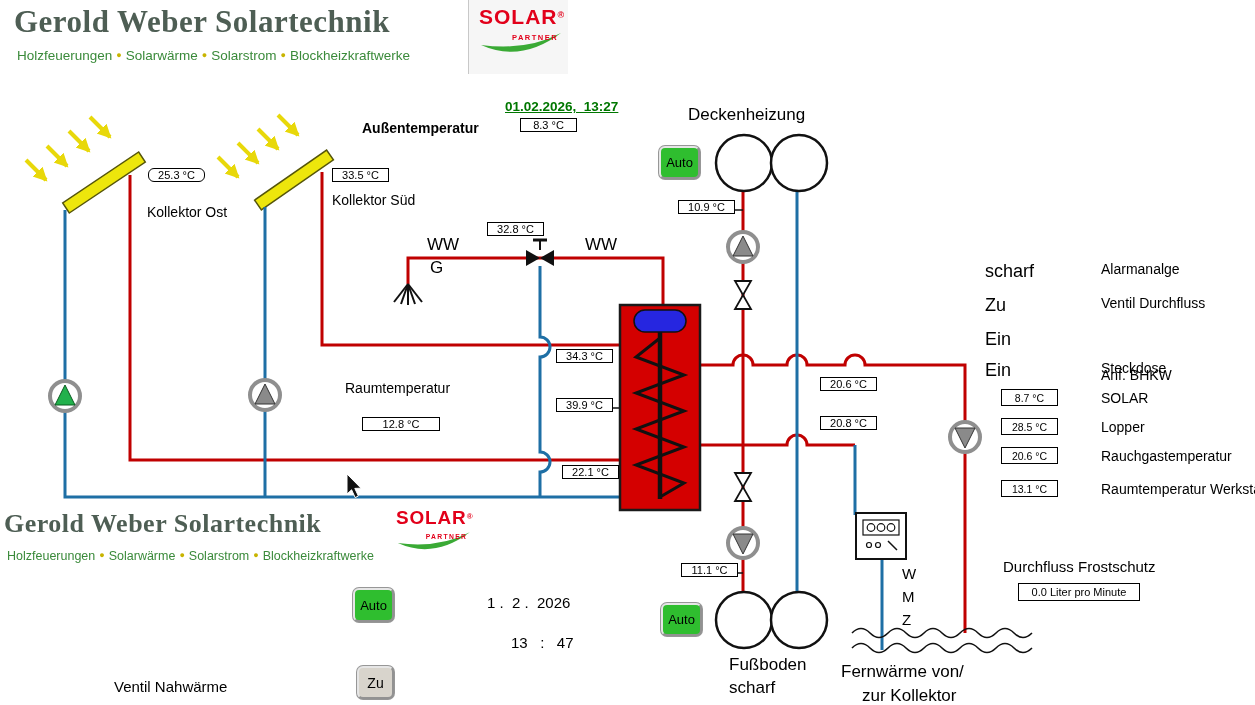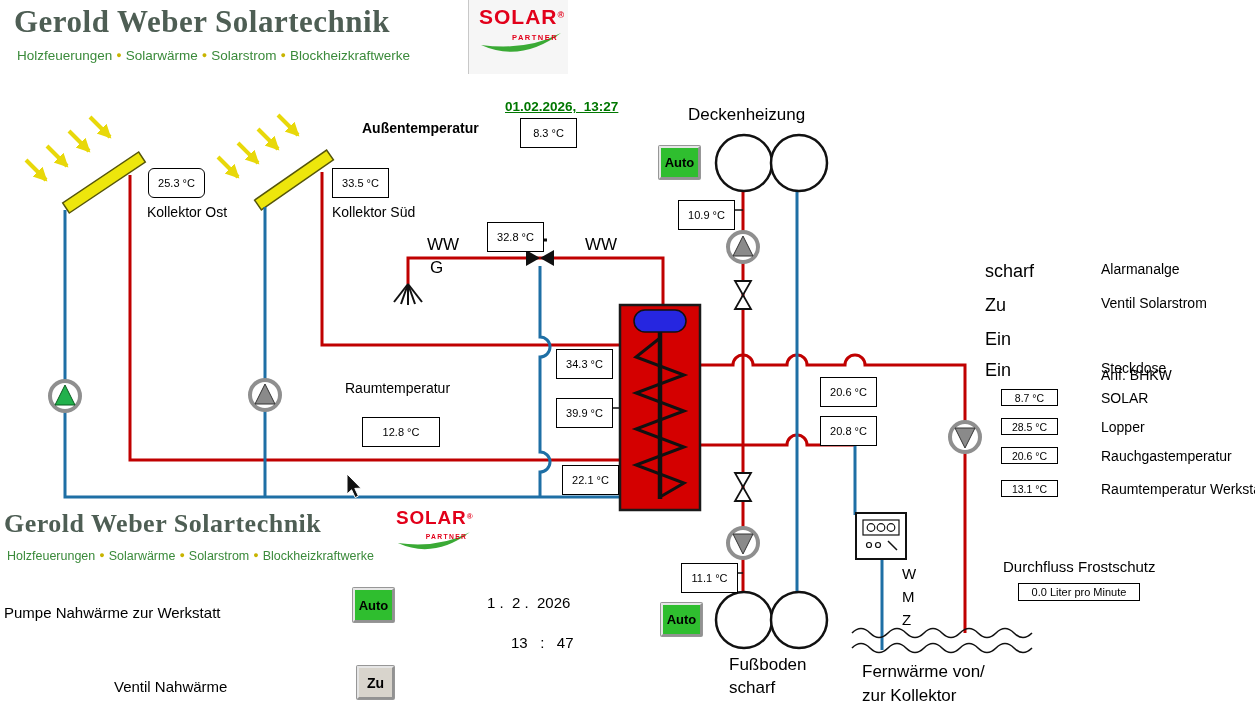--- a/index.html
+++ b/index.html
@@ -5,27 +5,27 @@
   html,body{margin:0;padding:0;background:#fff;}
   #screen{position:relative;width:1255px;height:705px;background:#fff;overflow:hidden;
           font-family:"Liberation Sans",sans-serif;color:#000;}
   #scene{position:absolute;left:0;top:0;}
 
   .lbl{position:absolute;white-space:nowrap;font-size:14px;line-height:1.15;}
   .lbl.lg{font-size:17px;}
   .lbl.md{font-size:15px;}
   .pre{white-space:pre;}
 
-  .tbox{position:absolute;width:57px;height:30px;background:#fff;border:1px solid #000;
+  .tbox{position:absolute;width:57px;height:14px;background:#fff;border:1px solid #000;
         display:flex;align-items:center;justify-content:center;font-size:11px;box-sizing:border-box;}
   .mbox{position:absolute;left:1001px;width:57px;height:17px;background:#fff;border:1px solid #000;
         display:flex;align-items:center;justify-content:center;font-size:10.5px;box-sizing:border-box;}
 
-  .btn{position:absolute;display:flex;align-items:center;justify-content:center;font-weight:bold;
-       font-size:13px;border:2px outset #e6e6e6;box-shadow:0 0 0 1px #979797;border-radius:1px;
+  .btn{position:absolute;display:flex;align-items:center;justify-content:center;font-weight:normal;
+       font-size:13px;border:2px outset #e6e6e6;box-shadow:0 0 0 1px #979797;border-radius:6px;
        cursor:pointer;box-sizing:border-box;}
   .btn.auto{background:#2fbe2f;}
   .btn.zu{background:#d8d4cc;font-size:14px;}
 
   .title{position:absolute;font-family:"Liberation Serif",serif;font-weight:bold;color:#4e5e54;
          letter-spacing:.5px;white-space:nowrap;}
   .tagline{position:absolute;color:#3a8a3a;font-size:13.5px;white-space:nowrap;}
   .tagline .dot{color:#c8b400;font-size:9px;vertical-align:2px;margin:0 4px;}
   .datetime{position:absolute;color:#007700;font-weight:bold;font-size:13.5px;text-decoration:underline;}
 
@@ -192,21 +192,21 @@
   <div class="lbl" style="left:362px;top:120px;font-weight:bold;">Außentemperatur</div>
   <div class="tbox" style="left:520px;top:118px;">8.3 °C</div>
 
   <div class="lbl lg" style="left:688px;top:105px;">Deckenheizung</div>
   <div class="btn auto" style="left:659px;top:146px;width:41px;height:33px;">Auto</div>
   <div class="tbox" style="left:678px;top:200px;">10.9 °C</div>
 
   <div class="tbox" style="left:148px;top:168px;border-radius:6px;">25.3 °C</div>
   <div class="lbl" style="left:139px;top:204px;margin-left:8px;">Kollektor Ost</div>
   <div class="tbox" style="left:332px;top:168px;">33.5 °C</div>
-  <div class="lbl" style="left:332px;top:204px;">Kollektor Süd</div>
+  <div class="lbl" style="left:332px;top:192px;">Kollektor Süd</div>
 
   <div class="lbl lg" style="left:427px;top:235px;">WW</div>
   <div class="lbl lg" style="left:430px;top:258px;">G</div>
   <div class="lbl lg" style="left:585px;top:235px;">WW</div>
   <div class="tbox" style="left:487px;top:222px;">32.8 °C</div>
 
   <div class="lbl" style="left:345px;top:380px;">Raumtemperatur</div>
   <div class="tbox" style="left:362px;top:417px;width:78px;">12.8 °C</div>
 
   <div class="tbox" style="left:556px;top:349px;">34.3 °C</div>
@@ -214,34 +214,34 @@
   <div class="tbox" style="left:562px;top:465px;">22.1 °C</div>
 
   <div class="tbox" style="left:820px;top:377px;">20.6 °C</div>
   <div class="tbox" style="left:820px;top:416px;">20.8 °C</div>
 
   <div class="tbox" style="left:681px;top:563px;">11.1 °C</div>
   <div class="btn auto" style="left:661px;top:603px;width:41px;height:33px;">Auto</div>
 
   <div class="lbl lg" style="left:729px;top:655px;">Fußboden</div>
   <div class="lbl lg" style="left:729px;top:678px;">scharf</div>
-  <div class="lbl lg" style="left:862px;top:662px;">Fernwärme von/</div>
+  <div class="lbl lg" style="left:841px;top:662px;">Fernwärme von/</div>
   <div class="lbl lg" style="left:862px;top:686px;">zur Kollektor</div>
 
   <div class="wmz-letter" style="top:565px;">W</div>
   <div class="wmz-letter" style="top:588px;">M</div>
   <div class="wmz-letter" style="top:611px;">Z</div>
 
   <div class="lbl md" style="left:1003px;top:558px;">Durchfluss Frostschutz</div>
   <div class="tbox" style="left:1018px;top:583px;width:122px;height:18px;">0.0 Liter pro Minute</div>
 
   <div class="status-state" style="top:261px;">scharf</div>
   <div class="status-label" style="top:261px;">Alarmanalge</div>
   <div class="status-state" style="top:295px;">Zu</div>
-  <div class="status-label" style="top:295px;">Ventil Solarstrom</div>
+  <div class="status-label" style="top:295px;">Ventil Durchfluss</div>
   <div class="status-state" style="top:329px;">Ein</div>
   <div class="status-label" style="top:319px;margin-top:48px;">Anf. BHKW</div>
   <div class="status-state" style="top:360px;">Ein</div>
   <div class="status-label" style="top:360px;">Steckdose</div>
 
   <div class="mbox" style="top:389px;">8.7 °C</div>
   <div class="status-label" style="top:390px;">SOLAR</div>
   <div class="mbox" style="top:418px;">28.5 °C</div>
   <div class="status-label" style="top:419px;">Lopper</div>
   <div class="mbox" style="top:447px;">20.6 °C</div>
@@ -255,21 +255,20 @@
   </div>
 
   <div class="solar-logo" style="left:396px;top:508px;width:80px;height:58px;transform:scale(.9);transform-origin:top left;">
     <div class="word"><span>SOLAR</span><span class="reg">®</span></div>
     <svg class="swoosh" width="84" height="30" viewBox="0 0 84 30">
       <path d="M2,16 Q42,34 82,4 Q48,22 2,16 Z" fill="#3aaa35"></path>
     </svg>
     <div class="partner" style="left:33px;top:27px;">PARTNER</div>
   </div>
 
-  <div class="lbl md" style="left:4px;top:604px;">Pumpe Nahwärme zur Werkstatt</div>
   <div class="btn auto" style="left:353px;top:588px;width:41px;height:34px;">Auto</div>
 
   <div class="lbl md pre" style="left:487px;top:594px;">1 .  2 .  2026</div>
   <div class="lbl md pre" style="left:511px;top:634px;">13   :   47</div>
 
   <div class="lbl md" style="left:114px;top:678px;">Ventil Nahwärme</div>
   <div class="btn zu" style="left:357px;top:666px;width:37px;height:33px;">Zu</div>
 
 </div>
 

